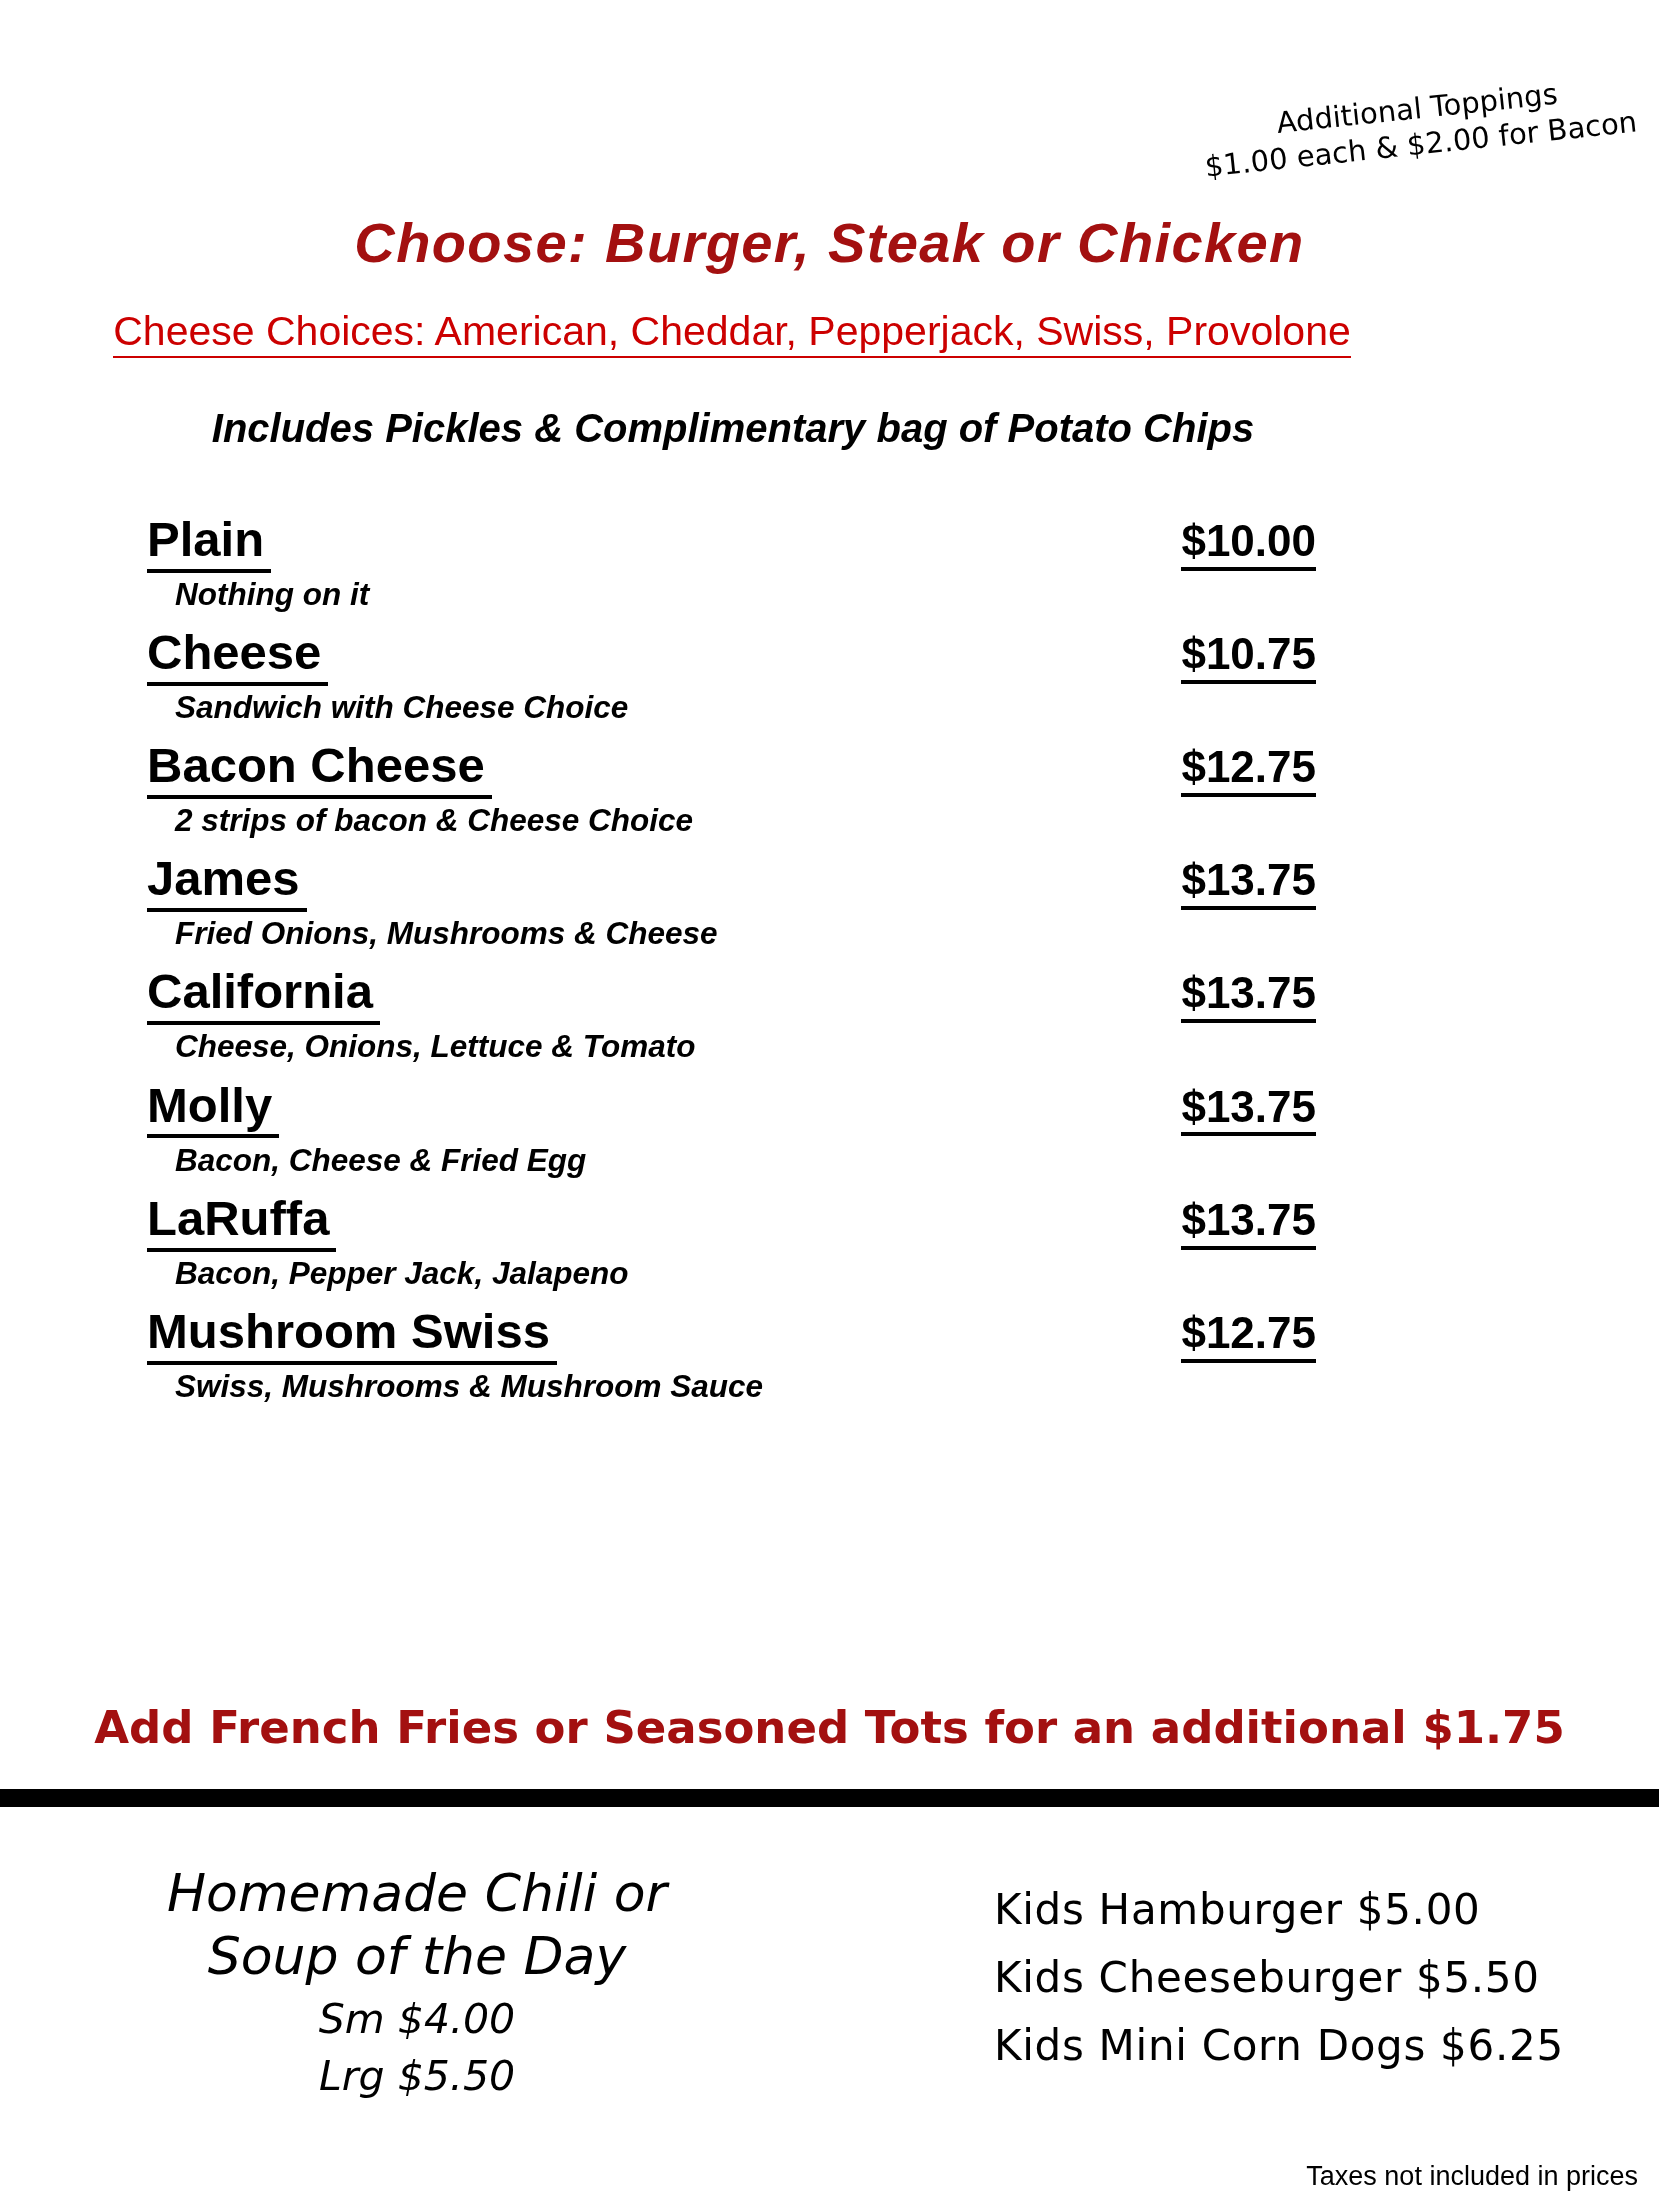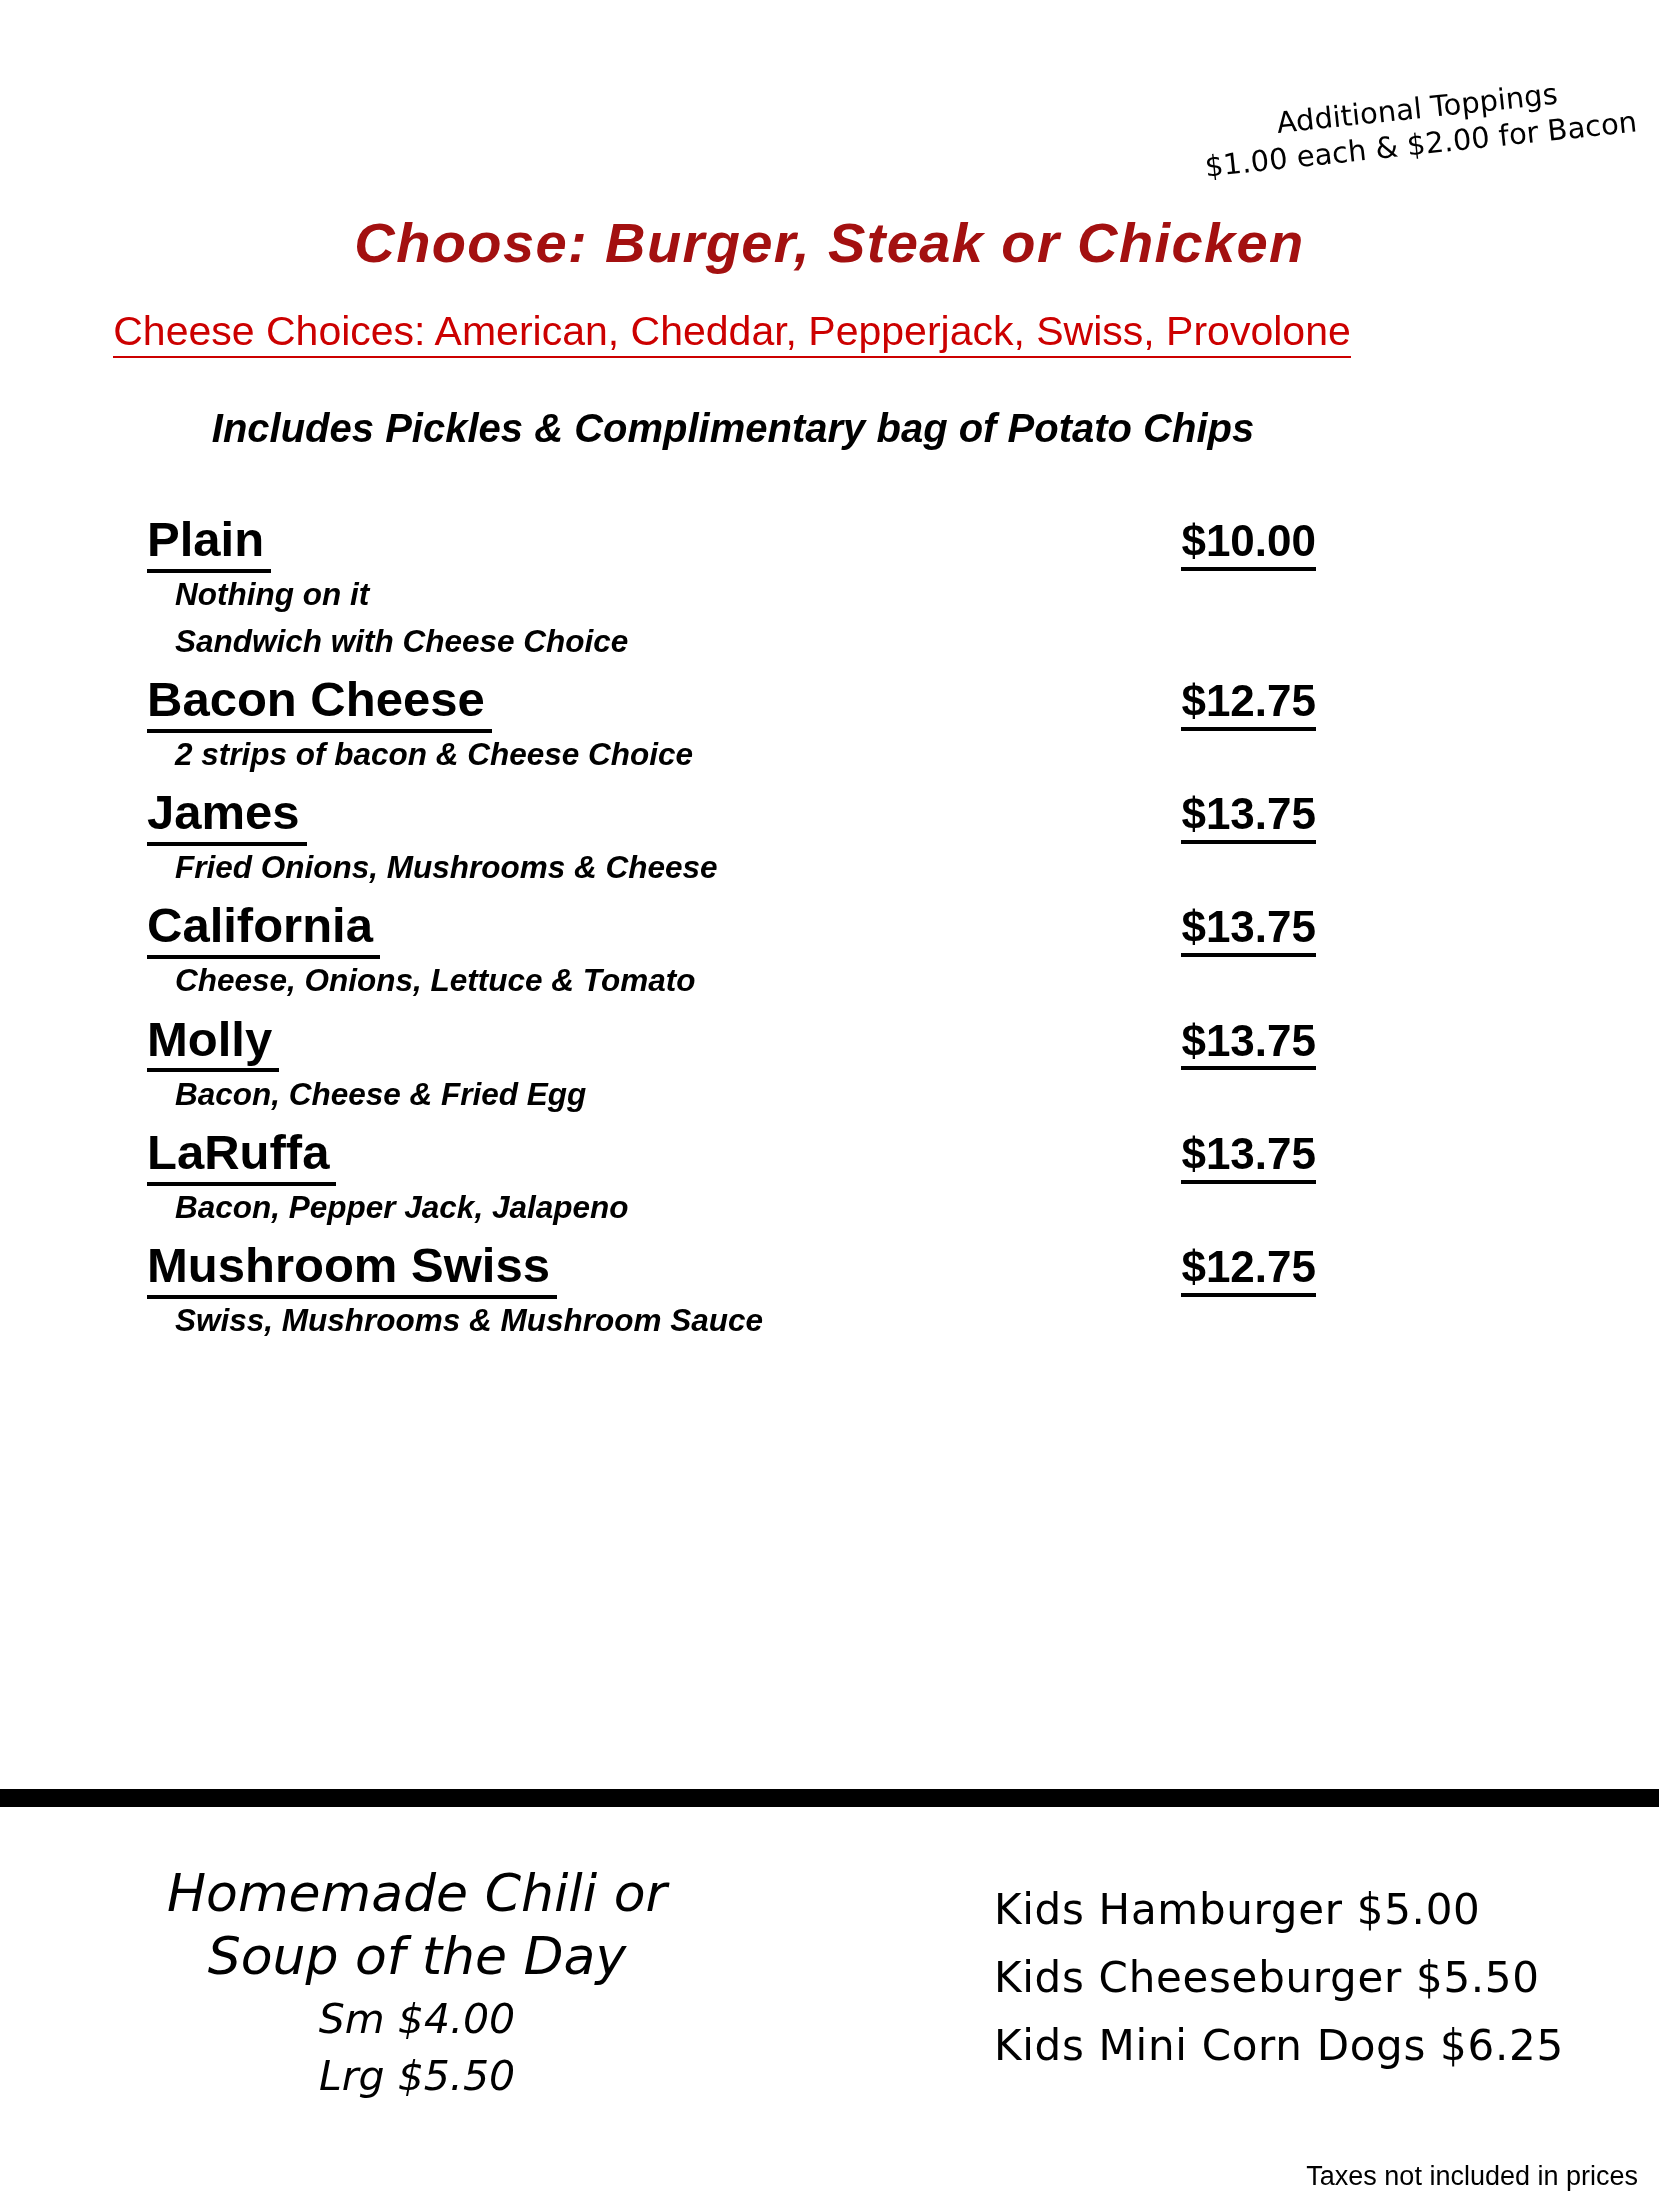--- a/index.html
+++ b/index.html
@@ -223,20 +223,24 @@
 
     <div class="menu-item gap-a">
       <div class="row">
         <div class="item-name">Plain</div>
         <div class="item-price">$10.00</div>
       </div>
       <div class="item-desc">Nothing on it</div>
     </div>
 
     <div class="menu-item gap-a">
+      <div class="row">
+        <div class="item-name">Cheese</div>
+        <div class="item-price">$10.75</div>
+      </div>
       <div class="item-desc">Sandwich with Cheese Choice</div>
     </div>
 
     <div class="menu-item gap-b">
       <div class="row">
         <div class="item-name">Bacon Cheese</div>
         <div class="item-price">$12.75</div>
       </div>
       <div class="item-desc">2 strips of bacon &amp; Cheese Choice</div>
     </div>
@@ -276,20 +280,21 @@
     <div class="menu-item">
       <div class="row">
         <div class="item-name">Mushroom Swiss</div>
         <div class="item-price">$12.75</div>
       </div>
       <div class="item-desc">Swiss, Mushrooms &amp; Mushroom Sauce</div>
     </div>
 
   </div>
 
+  <div class="addfries">Add French Fries or Seasoned Tots for an additional $1.75</div>
 
   <div class="divider"></div>
 
   <div class="chili">
     <div>Homemade Chili or</div>
     <div>Soup of the Day</div>
     <div class="sizes">Sm $4.00</div>
     <div class="sizes">Lrg $5.50</div>
   </div>
 

